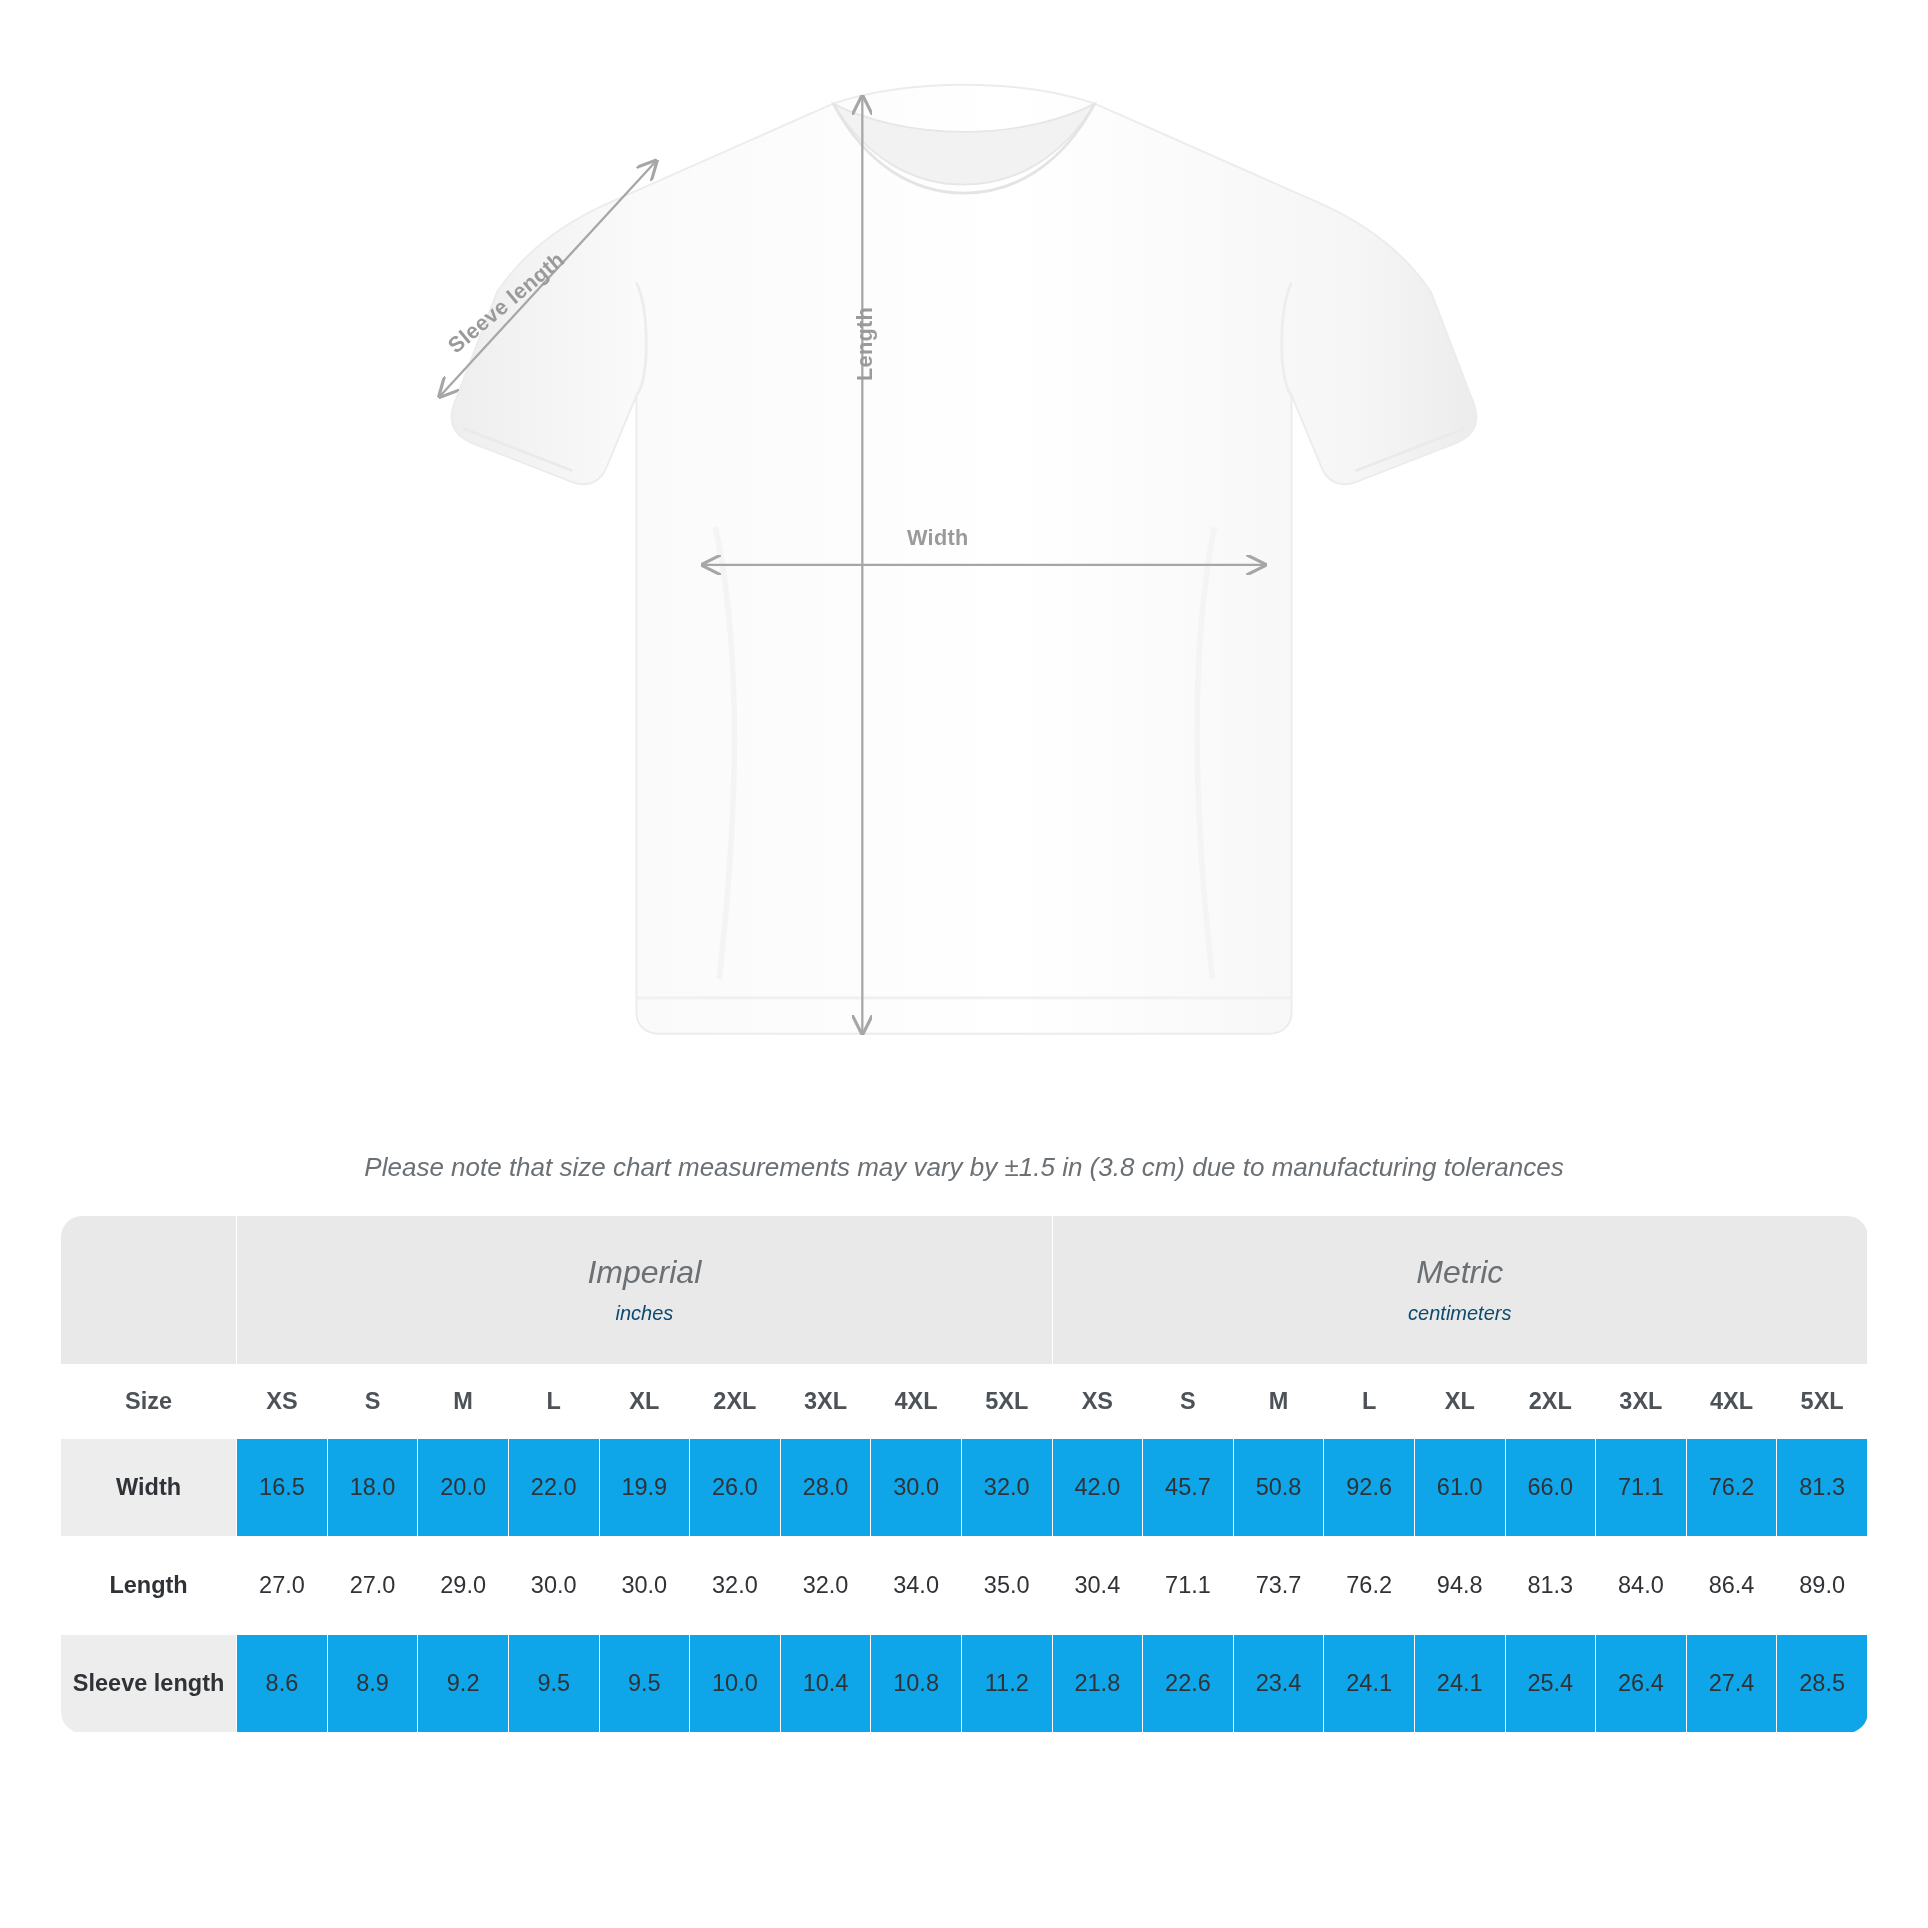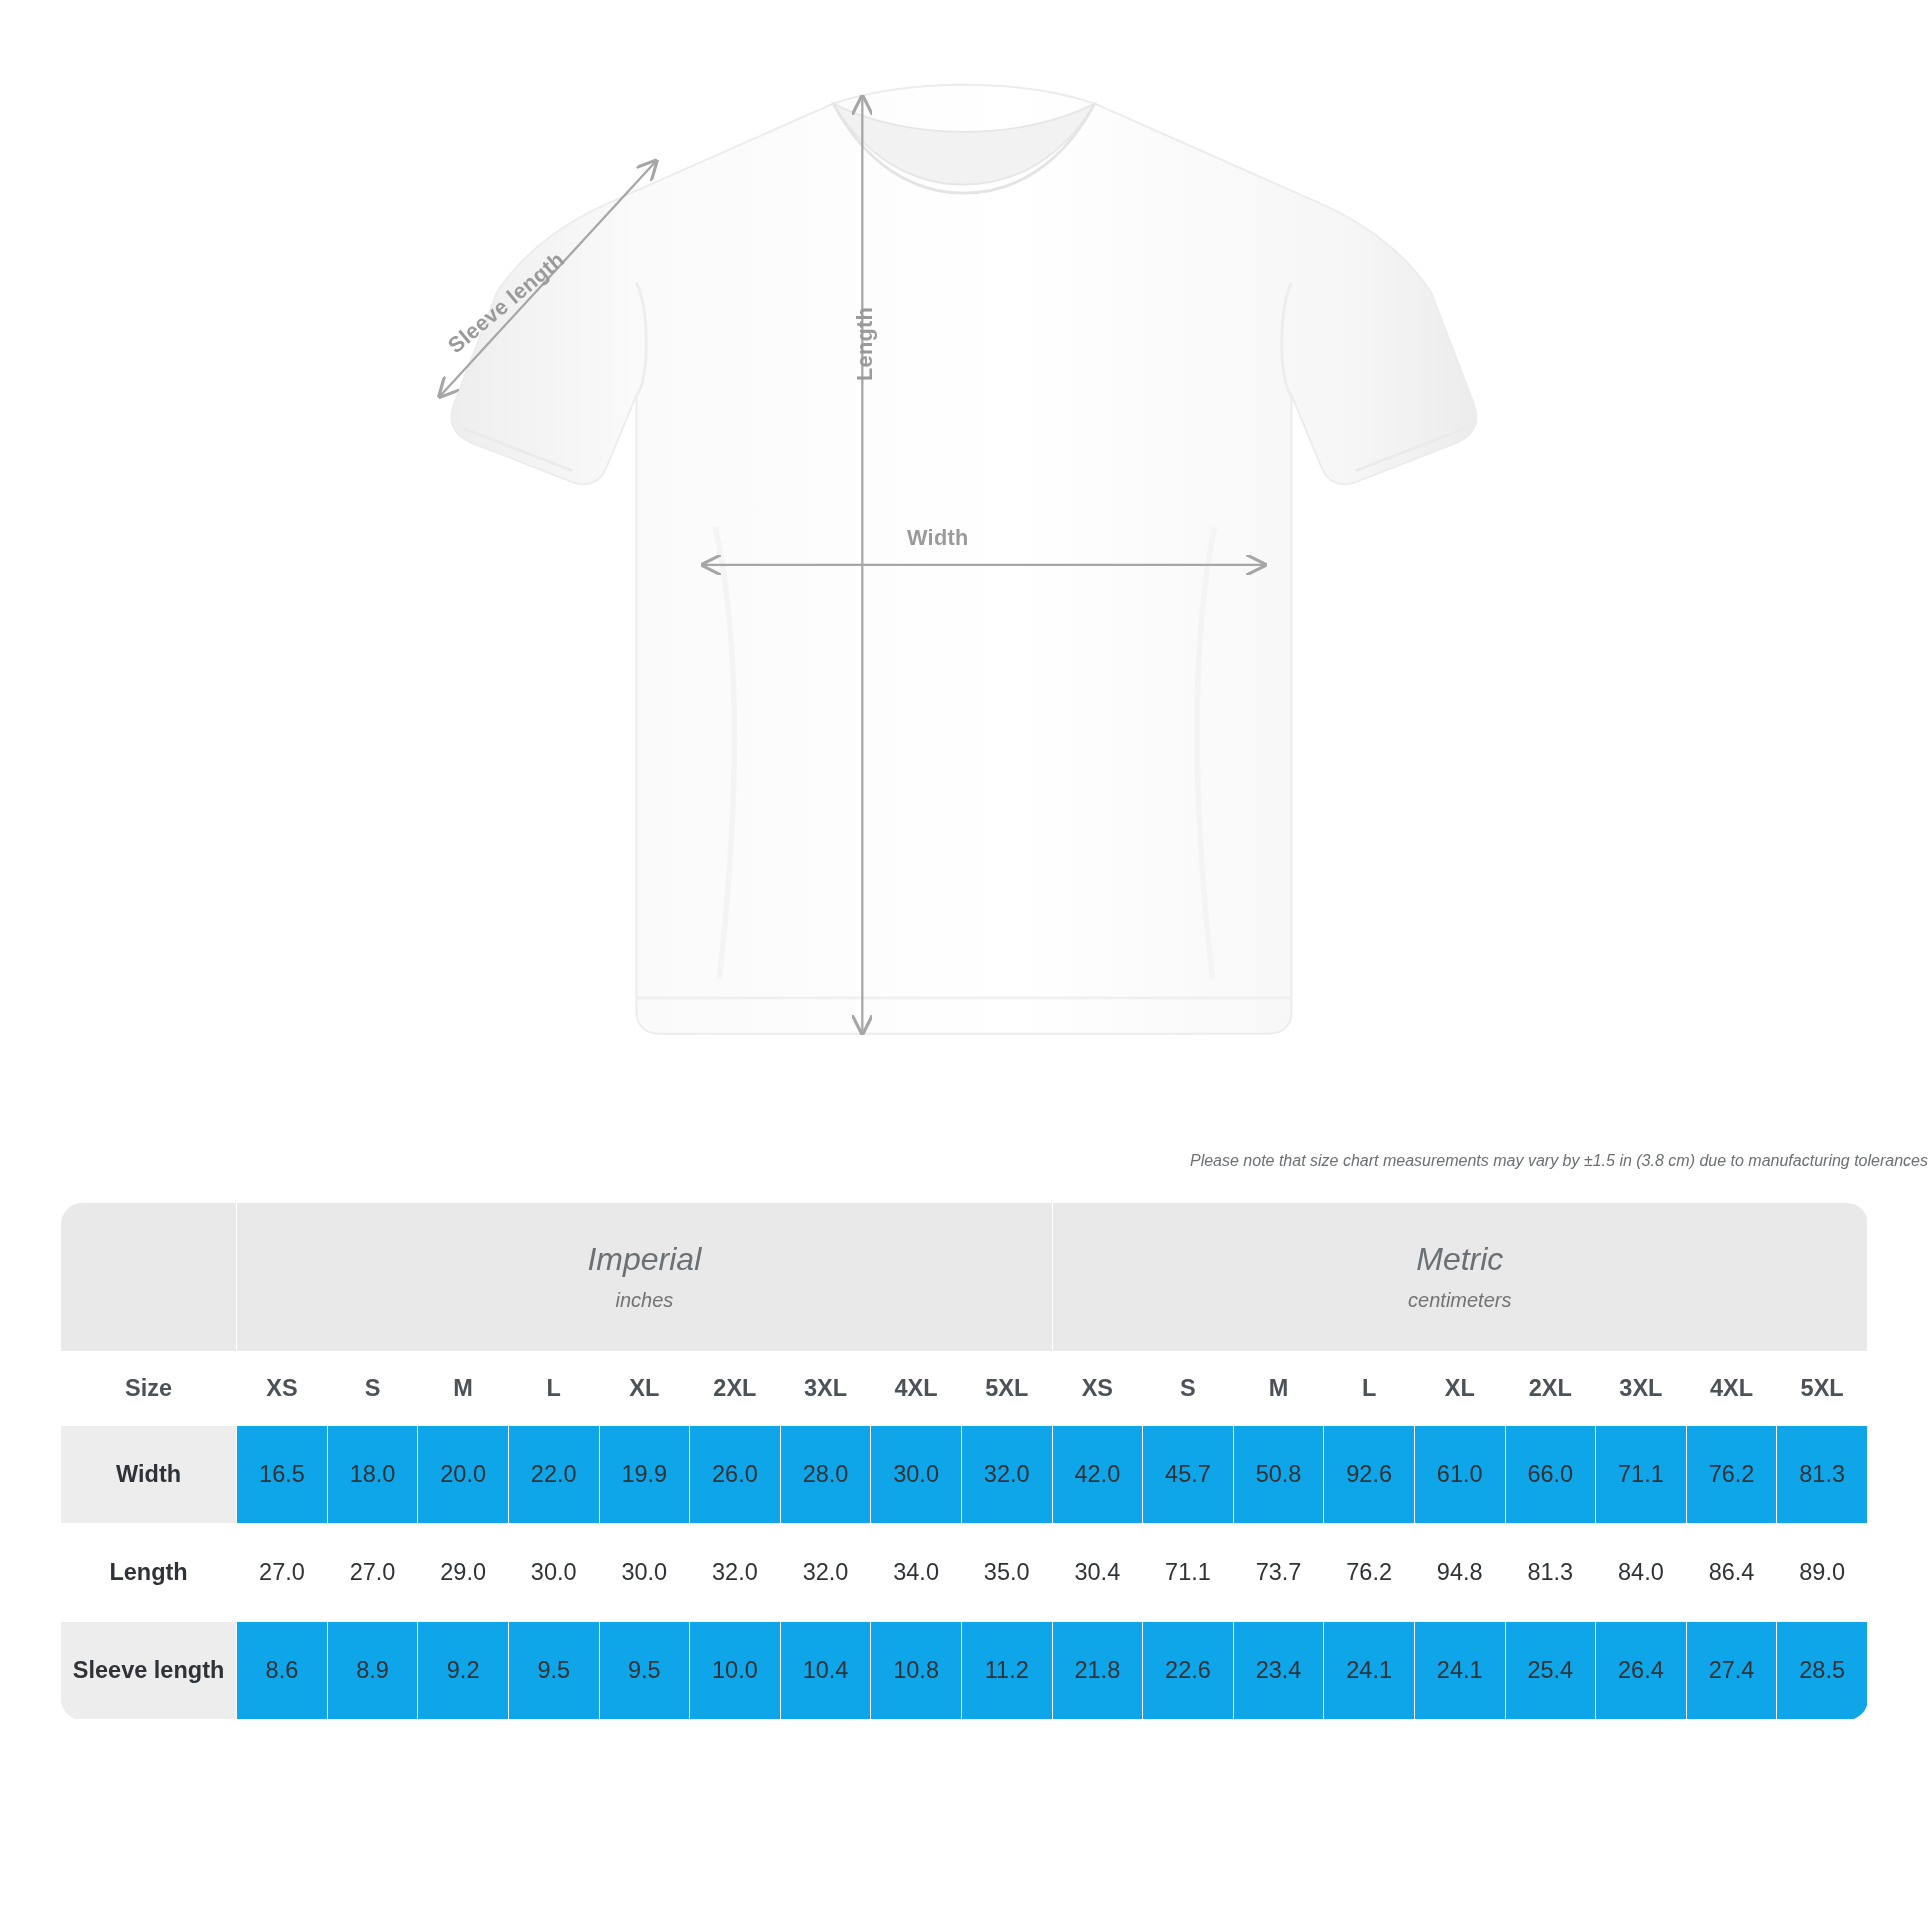--- a/index.html
+++ b/index.html
@@ -56,25 +56,24 @@
     margin-top: 41px;
   }
   .chart-title {
     font-size: 36px;
     font-weight: bold;
     color: #2f3337;
     margin: 0;
     letter-spacing: -0.2px;
   }
   .chart-note {
-    font-size: 16px;
+    font-size: 26px;
     font-style: italic;
     color: #6b7075;
     margin-top: 17px;
-    text-align: right;
   }
 
   
   .table-wrap {
     margin: 32px 60px 0 60px;
   }
   table.size-table {
     width: 1808px;
     border-collapse: collapse;
     table-layout: fixed;
@@ -93,21 +92,21 @@
   .unit-name {
     font-size: 32px;
     font-weight: normal;
     font-style: italic;
     color: #6b7075;
     line-height: 1.1;
   }
   .unit-sub {
     font-size: 20px;
     font-style: italic;
-    color: #737373;
+    color: #0c4a6e;
     margin-top: 12px;
   }
   .corner-cell {
     background: #e9e9e9;
     border-top-left-radius: 21px;
   }
   .corner-cell-right { border-top-right-radius: 21px; }
 
   .hdr-row td {
     background: #ffffff;

